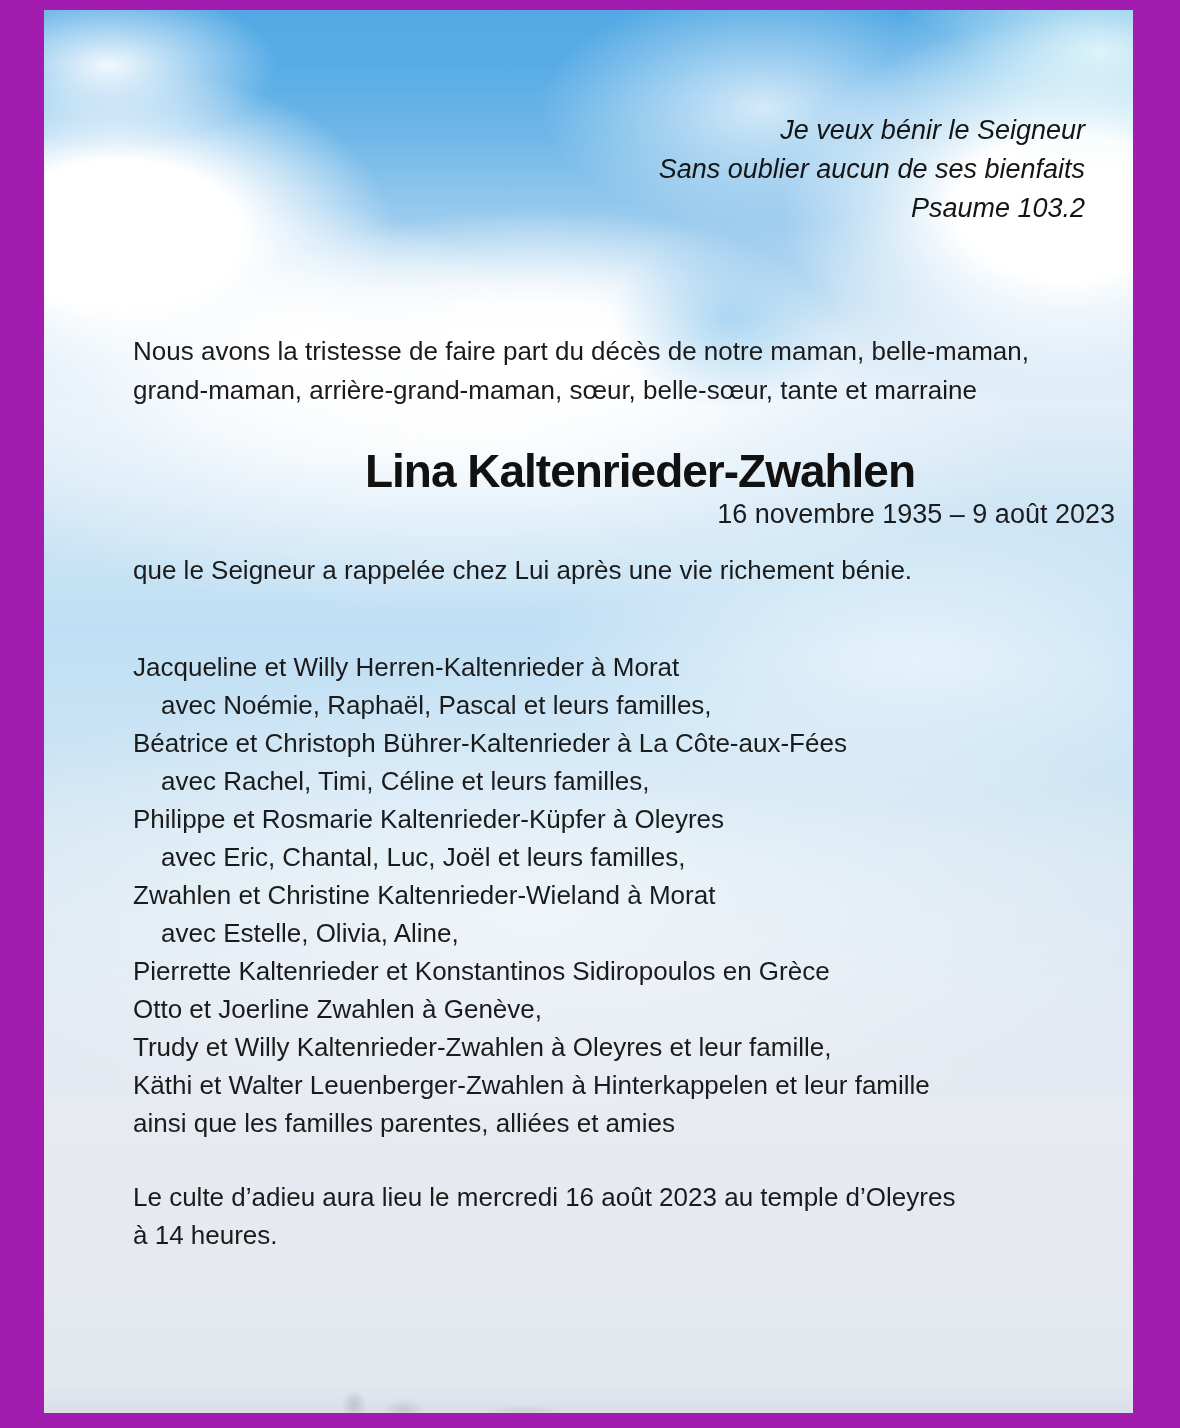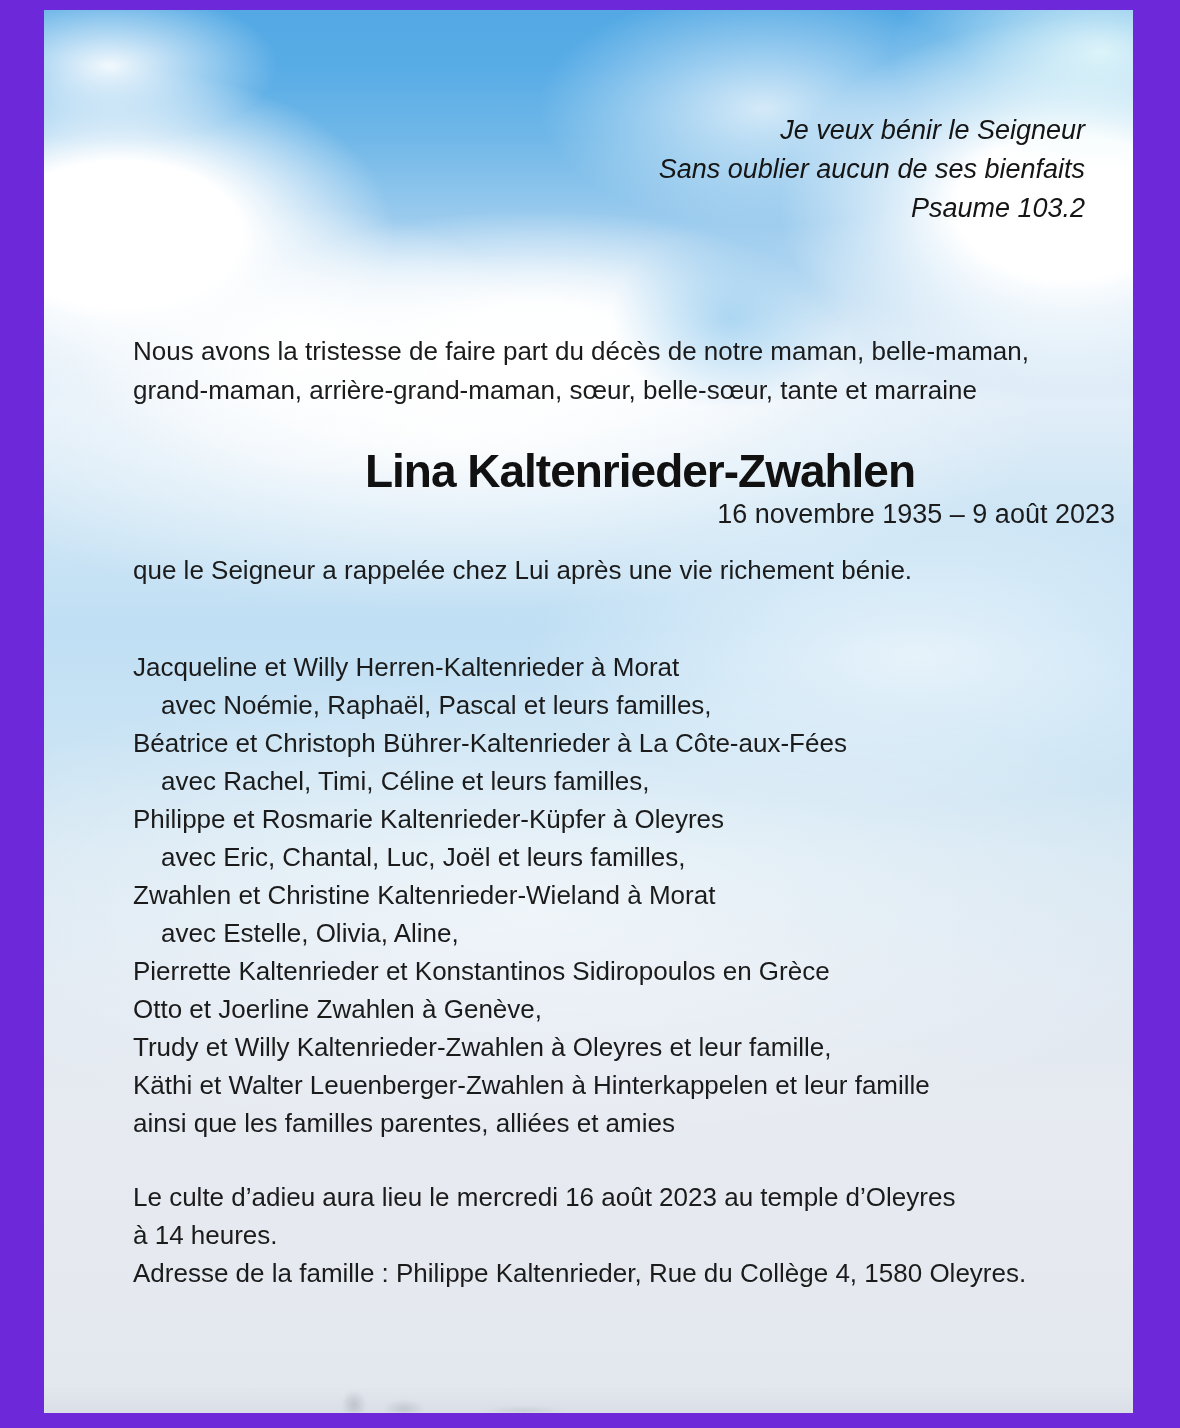--- a/index.html
+++ b/index.html
@@ -8,21 +8,21 @@
     width: 1180px;
     height: 1428px;
     background: #ffffff;
     overflow: hidden;
     font-family: "Liberation Sans", sans-serif;
   }
   .page {
     position: relative;
     width: 1180px;
     height: 1428px;
-    background: #6d28d9;
+    background: #a21caf;
   }
   
   .sheet {
     position: absolute;
     left: 44px;
     top: 10px;
     width: 1089px;
     height: 1403px;
     overflow: hidden;
     background-image:
@@ -185,20 +185,19 @@
 
           <div class="family-line">ainsi que les familles parentes, alliées et amies</div>
         </div>
 
       <div class="ceremony">
 
           <div class="ceremony-line">Le culte d’adieu aura lieu le mercredi 16 août 2023 au temple d’Oleyres</div>
 
           <div class="ceremony-line">à 14 heures.</div>
 
-          <div class="ceremony-line">Adresse de la famille : Philippe Kaltenrieder, Rue du Collège 4, 1580 Oleyres.</div>
         </div>
 
     </div>
 
     <div class="ground-hint"></div>
   </div>
 </div>
 
 </body></html>

